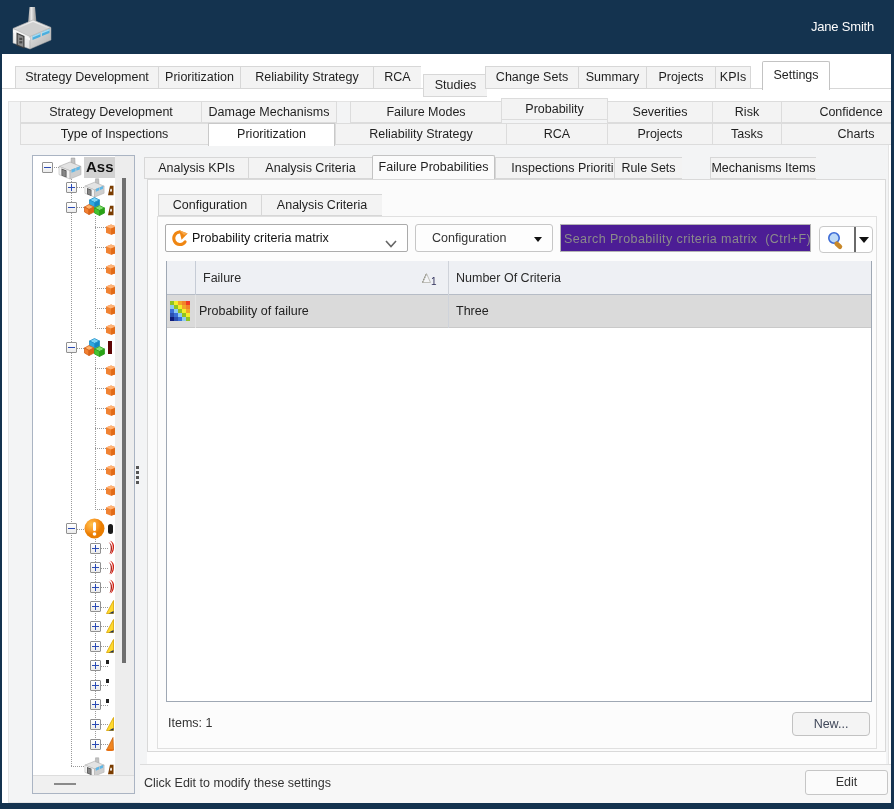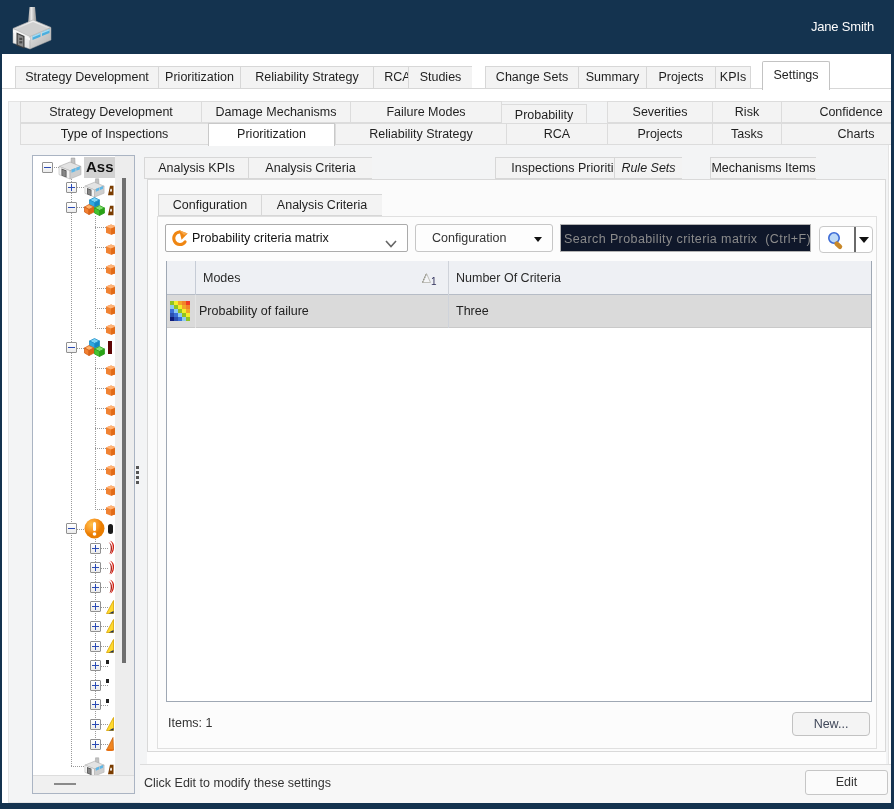--- a/index.html
+++ b/index.html
@@ -39,21 +39,21 @@
 #panel4{left:157px;top:216px;width:720px;height:533px;background:#fcfcfc;border:1px solid #e0e0e0;box-sizing:border-box;}
 .t4{top:194px;height:22px;background:#f3f3f3;border:1px solid #d7d7d7;border-right:none;box-sizing:border-box;font-size:12.5px;color:#1f1f1f;text-align:center;line-height:21px;}
 #t4sel{left:382px;top:191px;width:122px;height:25px;background:#fcfcfc;border:1px solid #c3c3c3;border-bottom:none;border-radius:2px 2px 0 0;box-sizing:border-box;font-size:12.5px;color:#1f1f1f;text-align:center;line-height:23px;}
 
 #combo{left:165px;top:224px;width:243px;height:28px;background:#fff;border:1px solid #ababab;border-radius:2px;box-sizing:border-box;}
 #combotext{left:192px;top:231px;font-size:12.5px;color:#111;}
 #combochev{left:385px;top:234px;width:12px;height:8px;}
 #cfgbtn{left:415px;top:224px;width:138px;height:28px;background:#fdfdfd;border:1px solid #c6c6c6;border-radius:3px;box-sizing:border-box;}
 #cfgtext{left:432px;top:231px;font-size:12.5px;color:#333;}
 #cfgarrow{left:534px;top:237px;width:0;height:0;border-left:4.5px solid transparent;border-right:4.5px solid transparent;border-top:5.5px solid #111;}
-#search{left:560px;top:224px;width:251px;height:28px;background:#0f172a;border:1px solid #b4b4b4;box-sizing:border-box;overflow:hidden;}
+#search{left:560px;top:224px;width:251px;height:28px;background:#4c1d95;border:1px solid #b4b4b4;box-sizing:border-box;overflow:hidden;}
 #searchtext{left:3px;top:7px;font-size:12.5px;letter-spacing:0.4px;color:#8b8b8b;white-space:nowrap;position:absolute;}
 #magbtn{left:819px;top:226px;width:54px;height:27px;background:#fff;border:1px solid #c9c9c9;border-radius:4px;box-sizing:border-box;}
 #magdiv{left:854px;top:227px;width:2px;height:25px;background:#6a6a6a;}
 #magarrow{left:859px;top:237px;width:0;height:0;border-left:5px solid transparent;border-right:5px solid transparent;border-top:6px solid #111;}
 
 #grid{left:166px;top:261px;width:706px;height:441px;background:#fff;border:1px solid #9fa8b4;box-sizing:border-box;}
 #ghead{left:167px;top:261px;width:704px;height:34px;background:#eef0f4;border-bottom:1px solid #b6bcc6;box-sizing:border-box;}
 #gheadv1{left:195px;top:261px;width:1px;height:34px;background:#c6ccd6;}
 #gheadv2{left:448px;top:261px;width:1px;height:67px;background:#cfd3da;}
 #ghm{left:203px;top:271px;font-size:12.5px;color:#2a2a2a;}
@@ -85,33 +85,33 @@
   <div class="abs" id="titlebar"></div>
   <div class="abs" id="user">Jane Smith</div>
   <div class="abs" id="tabs1bg"></div>
   <div class="abs" id="pageline"></div>
   <div class="abs" id="page1"></div>
 
   <div class="abs t1" style="left:15px;width:143px;">Strategy Development</div>
   <div class="abs t1" style="left:158px;width:82px;">Prioritization</div>
   <div class="abs t1" style="left:240px;width:133px;">Reliability Strategy</div>
   <div class="abs t1" style="left:373px;width:48px;">RCA</div>
-  <div class="abs t1" style="left:408px;width:64px;">Studies</div>
+  <div class="abs t1" style="left:423px;width:64px;margin-top:8px;">Studies</div>
   <div class="abs t1" style="left:485px;width:93px;">Change Sets</div>
   <div class="abs t1" style="left:578px;width:68px;">Summary</div>
   <div class="abs t1" style="left:646px;width:69px;">Projects</div>
   <div class="abs t1 last" style="left:715px;width:36px;">KPIs</div>
   <div class="abs" id="t1sel">Settings</div>
 
   <div class="abs" id="page2"></div>
 
   <div class="abs t2" style="left:20px;top:101px;width:182px;">Strategy Development</div>
-  <div class="abs t2" style="left:201px;top:101px;width:150px;">Damage Mechanisms</div>
+  <div class="abs t2" style="left:201px;top:101px;width:136px;">Damage Mechanisms</div>
   <div class="abs t2" style="left:350px;top:101px;width:152px;">Failure Modes</div>
-  <div class="abs t2" style="left:501px;top:104px;width:86px;">Probability</div>
+  <div class="abs t2" style="left:501px;top:98px;width:107px;">Probability</div>
   <div class="abs t2" style="left:607px;top:101px;width:106px;">Severities</div>
   <div class="abs t2" style="left:712px;top:101px;width:70px;">Risk</div>
   <div class="abs t2" style="left:781px;top:101px;width:140px;">Confidence</div>
 
   <div class="abs t2" style="left:20px;top:123px;width:189px;">Type of Inspections</div>
   <div class="abs t2" style="left:335px;top:123px;width:172px;">Reliability Strategy</div>
   <div class="abs t2" style="left:506px;top:123px;width:102px;">RCA</div>
   <div class="abs t2" style="left:607px;top:123px;width:106px;">Projects</div>
   <div class="abs t2" style="left:712px;top:123px;width:70px;">Tasks</div>
   <div class="abs t2" style="left:781px;top:123px;width:150px;">Charts</div>
@@ -412,22 +412,23 @@
 <div class="abs" style="left:108px;top:761.0px;"><svg width="5.5" height="11" viewBox="0 0 7 12">
           <polygon points="4.6,0 7,0 7,12 4,12 0,12 2.6,0" fill="#7a3c00"></polygon>
           <polygon points="3.2,3.7 4.7,3.7 5.1,7.3 2.4,7.3" fill="#fff"></polygon>
         </svg></div>
 </div>
 
   <div class="abs" id="panel3"></div>
   <div class="abs t3" style="left:144px;width:104px;">Analysis KPIs</div>
   <div class="abs t3" style="left:248px;width:124px;">Analysis Criteria</div>
   <div class="abs t3" style="left:495px;width:147px;">Inspections Priorities</div>
-  <div class="abs t3" style="left:614px;width:68px;font-style:italic;">Rule Sets</div>
+  <div class="abs t3" style="left:614px;width:68px;">Rule Sets</div>
   <div class="abs t3 last" style="left:710px;width:106px;">Mechanisms Items</div>
+  <div class="abs" id="t3sel">Failure Probabilities</div>
 
   <div class="abs" id="panel4"></div>
   <div class="abs t4" style="left:158px;width:103px;">Configuration</div>
   <div class="abs t4 last" style="left:261px;width:121px;">Analysis Criteria</div>
 
   <div class="abs" id="combo"></div>
   <div class="abs" id="comboicon" style="left:170px;top:230px;"><svg width="18" height="17" viewBox="0 0 18 17">
         <path d="M10 2.1 A6.2 6.2 0 1 0 15.1 11.8" fill="none" stroke="#ef8612" stroke-width="3" stroke-linecap="round"></path>
         <path d="M9.2 0.2 L17.6 3.4 L11.6 9.8 Z" fill="#ef8612"></path>
         <path d="M9.2 0.2 L17.6 3.4 L14 5 Z" fill="#f7a94f"></path>
@@ -449,21 +450,21 @@
       </svg></div>
   <div class="abs" id="magdiv"></div>
   <div class="abs" id="magarrow"></div>
 
   <div class="abs" id="grid"></div>
   <div class="abs" id="ghead"></div>
   <div class="abs" id="gheadv1"></div>
   <div class="abs" id="grow"></div>
   <div class="abs" id="growv1"></div>
   <div class="abs" id="gheadv2"></div>
-  <div class="abs" id="ghm">Modes</div>
+  <div class="abs" id="ghm">Failure</div>
   <div class="abs" id="gsortsvg" style="left:421px;top:272px;"><svg width="16" height="14">
         <polygon points="1.5,10.5 5.5,1.5 9.5,10.5" fill="#f4f5f7" stroke="#c0c0bb" stroke-width="1"></polygon>
         <line x1="1.5" y1="10.5" x2="5.5" y2="1.5" stroke="#8f8f83" stroke-width="1.2" stroke-dasharray="1.5 1"></line>
         <text x="10" y="13" font-family="Liberation Sans" font-size="10" fill="#30305a">1</text>
       </svg></div>
   <div class="abs" id="ghn">Number Of Criteria</div>
   <div class="abs" id="gicon" style="left:170px;top:301px;"><svg width="20" height="20" viewBox="0 0 20 20">
         <rect x="0" y="0" width="4" height="4" fill="#8fc321"></rect>
         <rect x="4" y="0" width="4" height="4" fill="#f2ee2a"></rect>
         <rect x="8" y="0" width="4" height="4" fill="#f2a52a"></rect>

